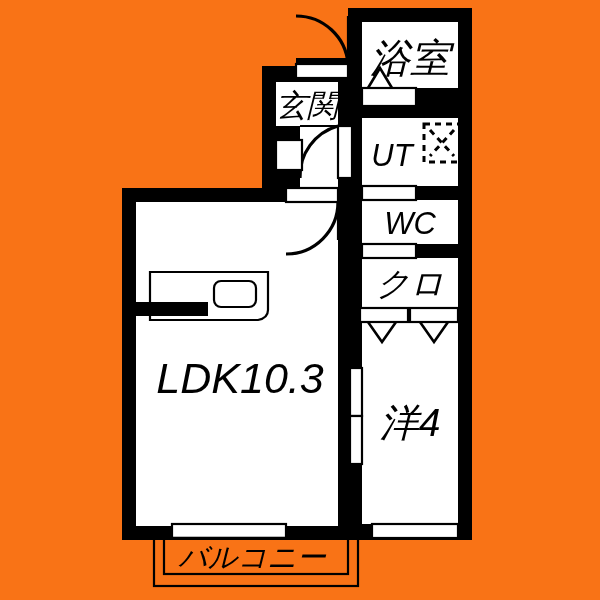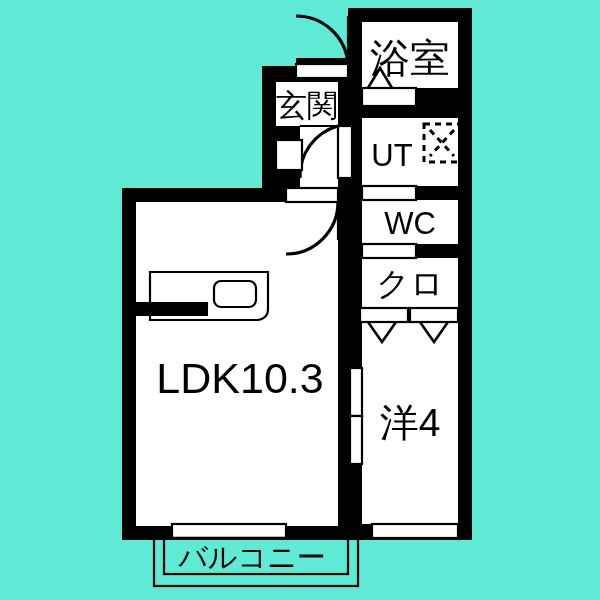--- a/index.html
+++ b/index.html
@@ -7,22 +7,23 @@
     padding: 0;
     background: #ffffff;
   }
   body {
     font-family: "Liberation Sans", sans-serif;
   }
   #floorplan-root {
     position: relative;
     width: 600px;
     height: 600px;
-    background: #5eead4;
+    background: #f97316;
     overflow: hidden;
+    font-style: italic;
   }
   #floorplan-svg {
     display: block;
     width: 600px;
     height: 600px;
   }
   .room-label {
     font-family: "Liberation Sans", sans-serif;
     fill: #000000;
     text-anchor: middle;

